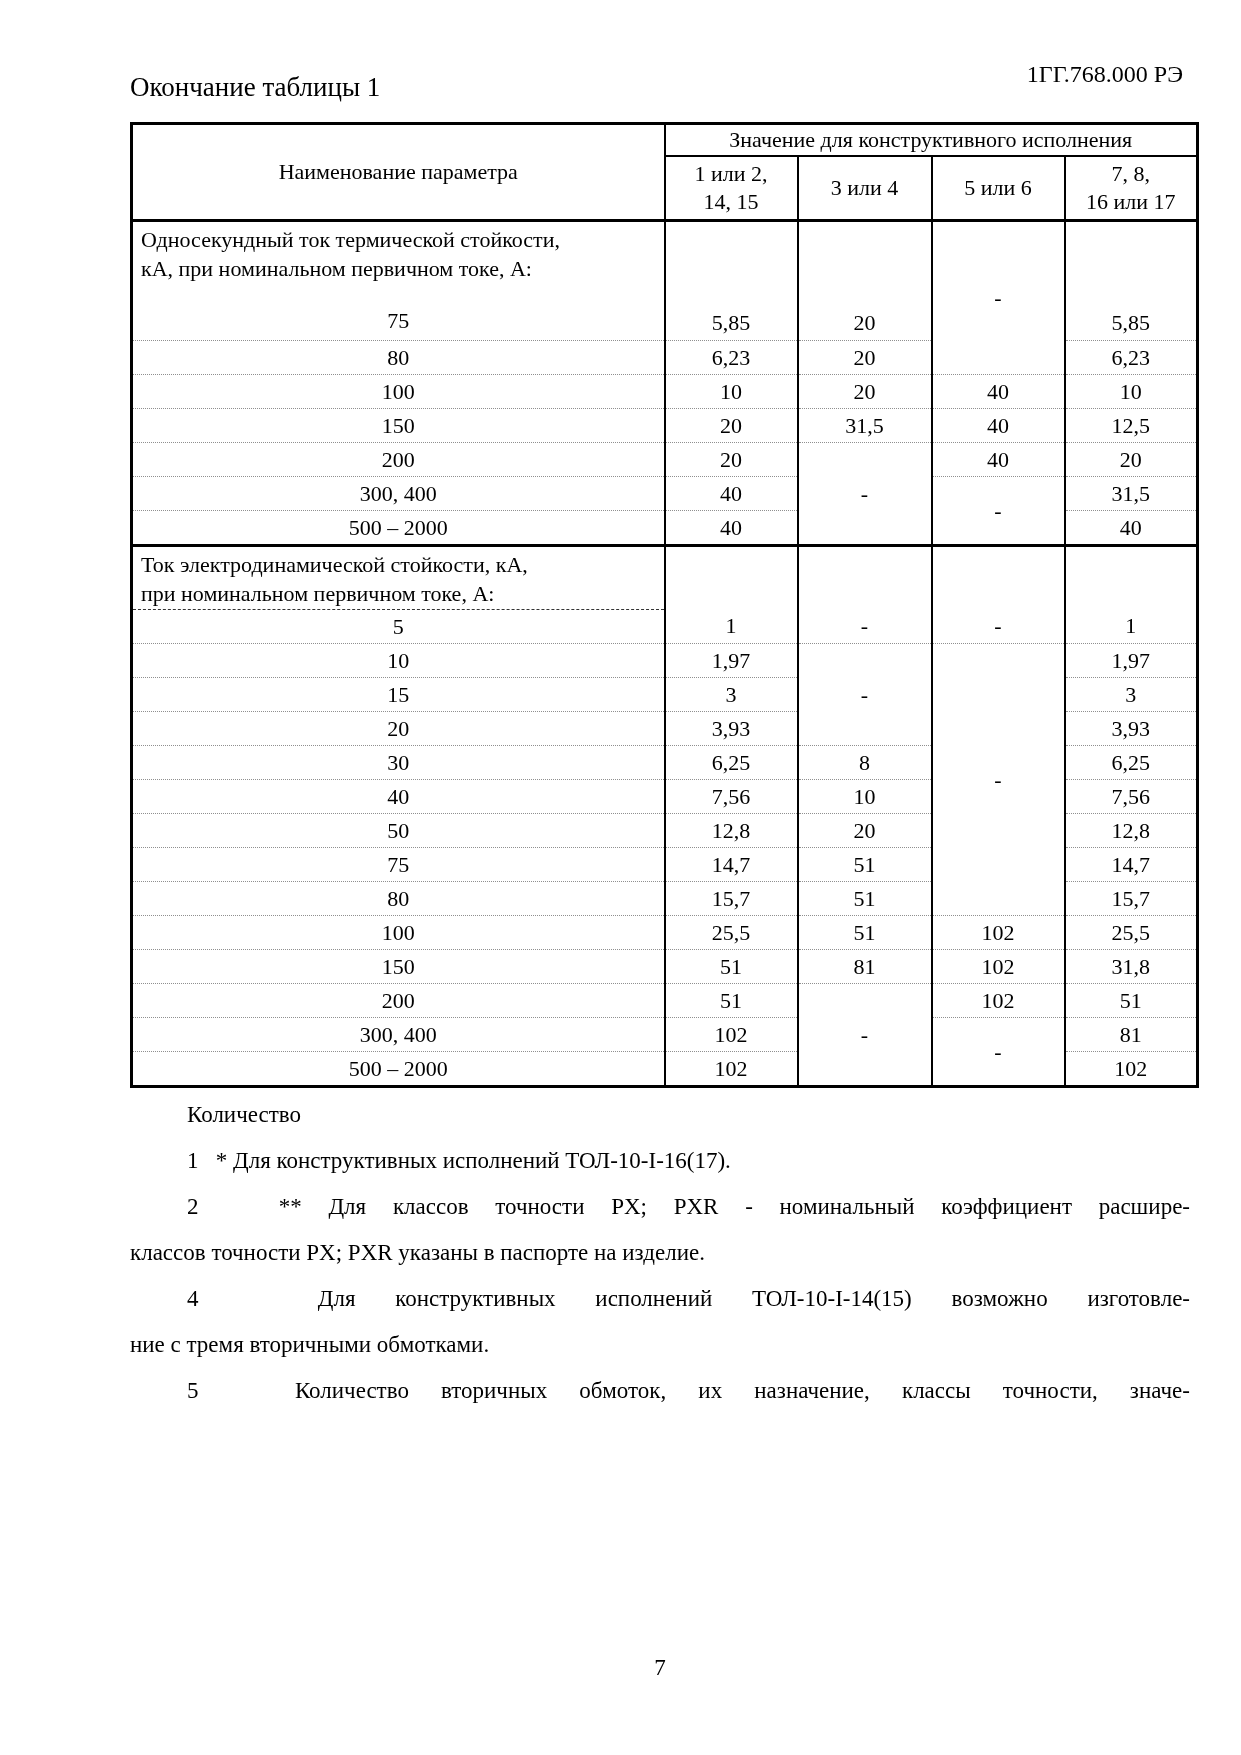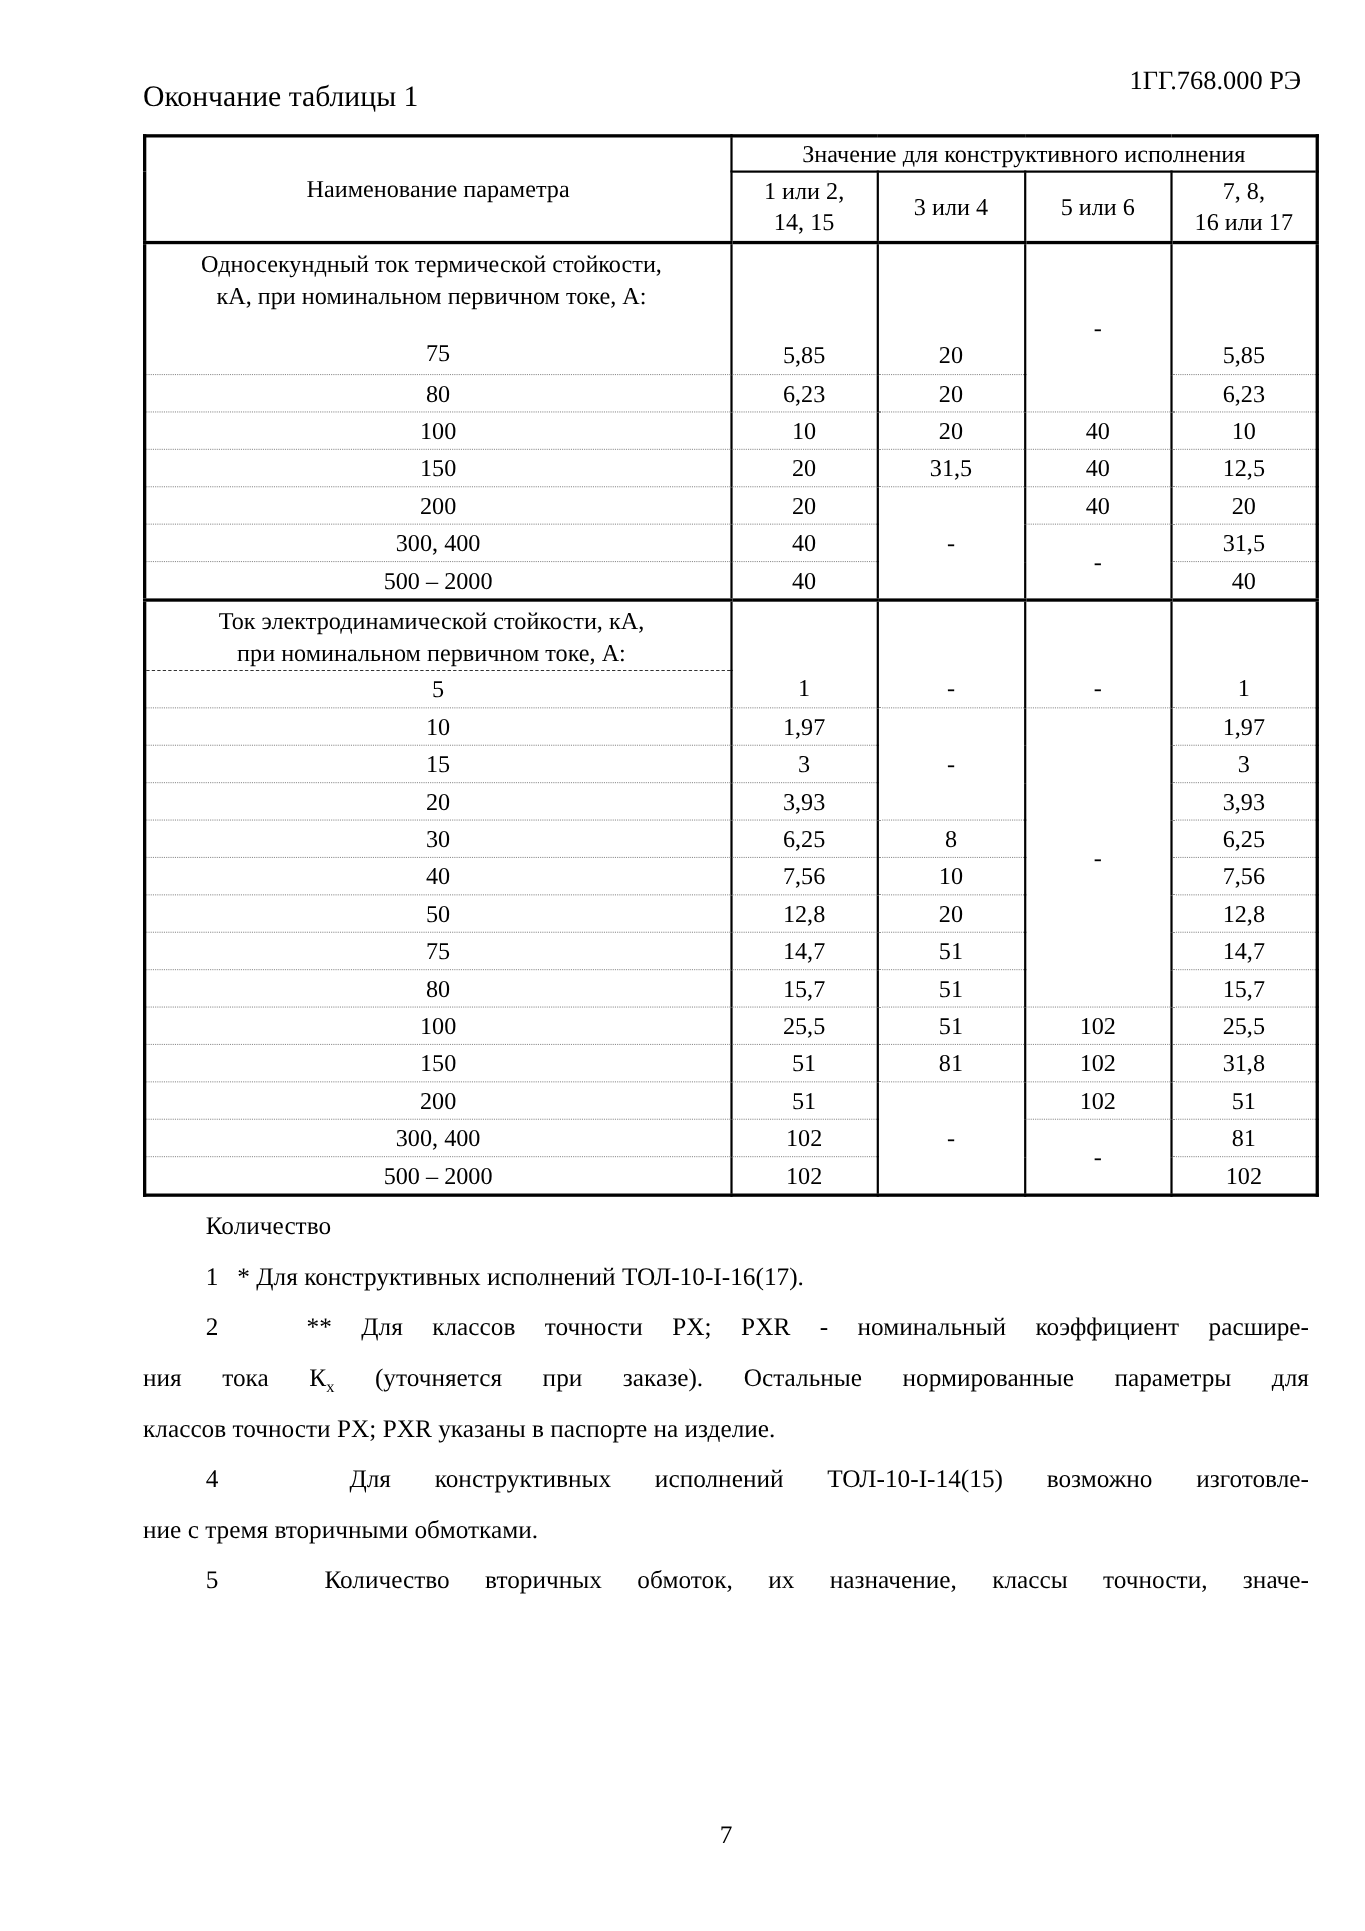--- a/index.html
+++ b/index.html
@@ -22,21 +22,21 @@
 
   tr.hr1 td.group { height:30px; border-bottom:2px solid #000; }
   td.name-h { border-bottom:3px solid #000; }
   tr.hr2 td { height:62px; border-bottom:3px solid #000;
               white-space:pre-line; line-height:28px; }
 
   tbody td { border-top:1px dotted #8f8f8f; }
   tr.sec-start > td { border-top:3px solid #000; }
 
   td.namecell { vertical-align:top; }
-  .lbl { text-align:center; white-space:pre-line; line-height:29px;
+  .lbl { text-align:left; white-space:pre-line; line-height:29px;
          padding:3px 20px 0 8px; }
   td.tall .lbl { padding-bottom:21px; }
   .rownum { text-align:center; line-height:33px; }
   td.vb { vertical-align:bottom; padding-bottom:4px; }
   td.dashtop { border-top:1px dashed #333; }
 
   .notes { position:absolute; left:130px; top:1092px; width:1060px;
            font-size:23px; }
   .nline { line-height:46px; height:46px; }
   .ind  { text-indent:57px; }
@@ -221,21 +221,20 @@
         <td class="v">102</td>
       </tr>
 
     </tbody>
   </table>
 
   <div class="notes">
     <div class="nline ind">Количество</div>
     <div class="nline ind">1&nbsp;&nbsp; * Для конструктивных исполнений ТОЛ-10-I-16(17).</div>
     <div class="nline ind just">2&nbsp;&nbsp; ** Для классов точности PX; PXR - номинальный коэффициент расшире-</div>
-    <div class="nline just"><span>ния тока К</span><sub>х</sub><span> (уточняется при заказе). Остальные нормированные параметры для</span></div>
     <div class="nline">классов точности PX; PXR указаны в паспорте на изделие.</div>
     <div class="nline ind just">4&nbsp;&nbsp; Для конструктивных исполнений ТОЛ-10-I-14(15) возможно изготовле-</div>
     <div class="nline">ние с тремя вторичными обмотками.</div>
     <div class="nline ind just">5&nbsp;&nbsp; Количество вторичных обмоток, их назначение, классы точности, значе-</div>
   </div>
 
   <div class="page-num">7</div>
 
 </div>
 

